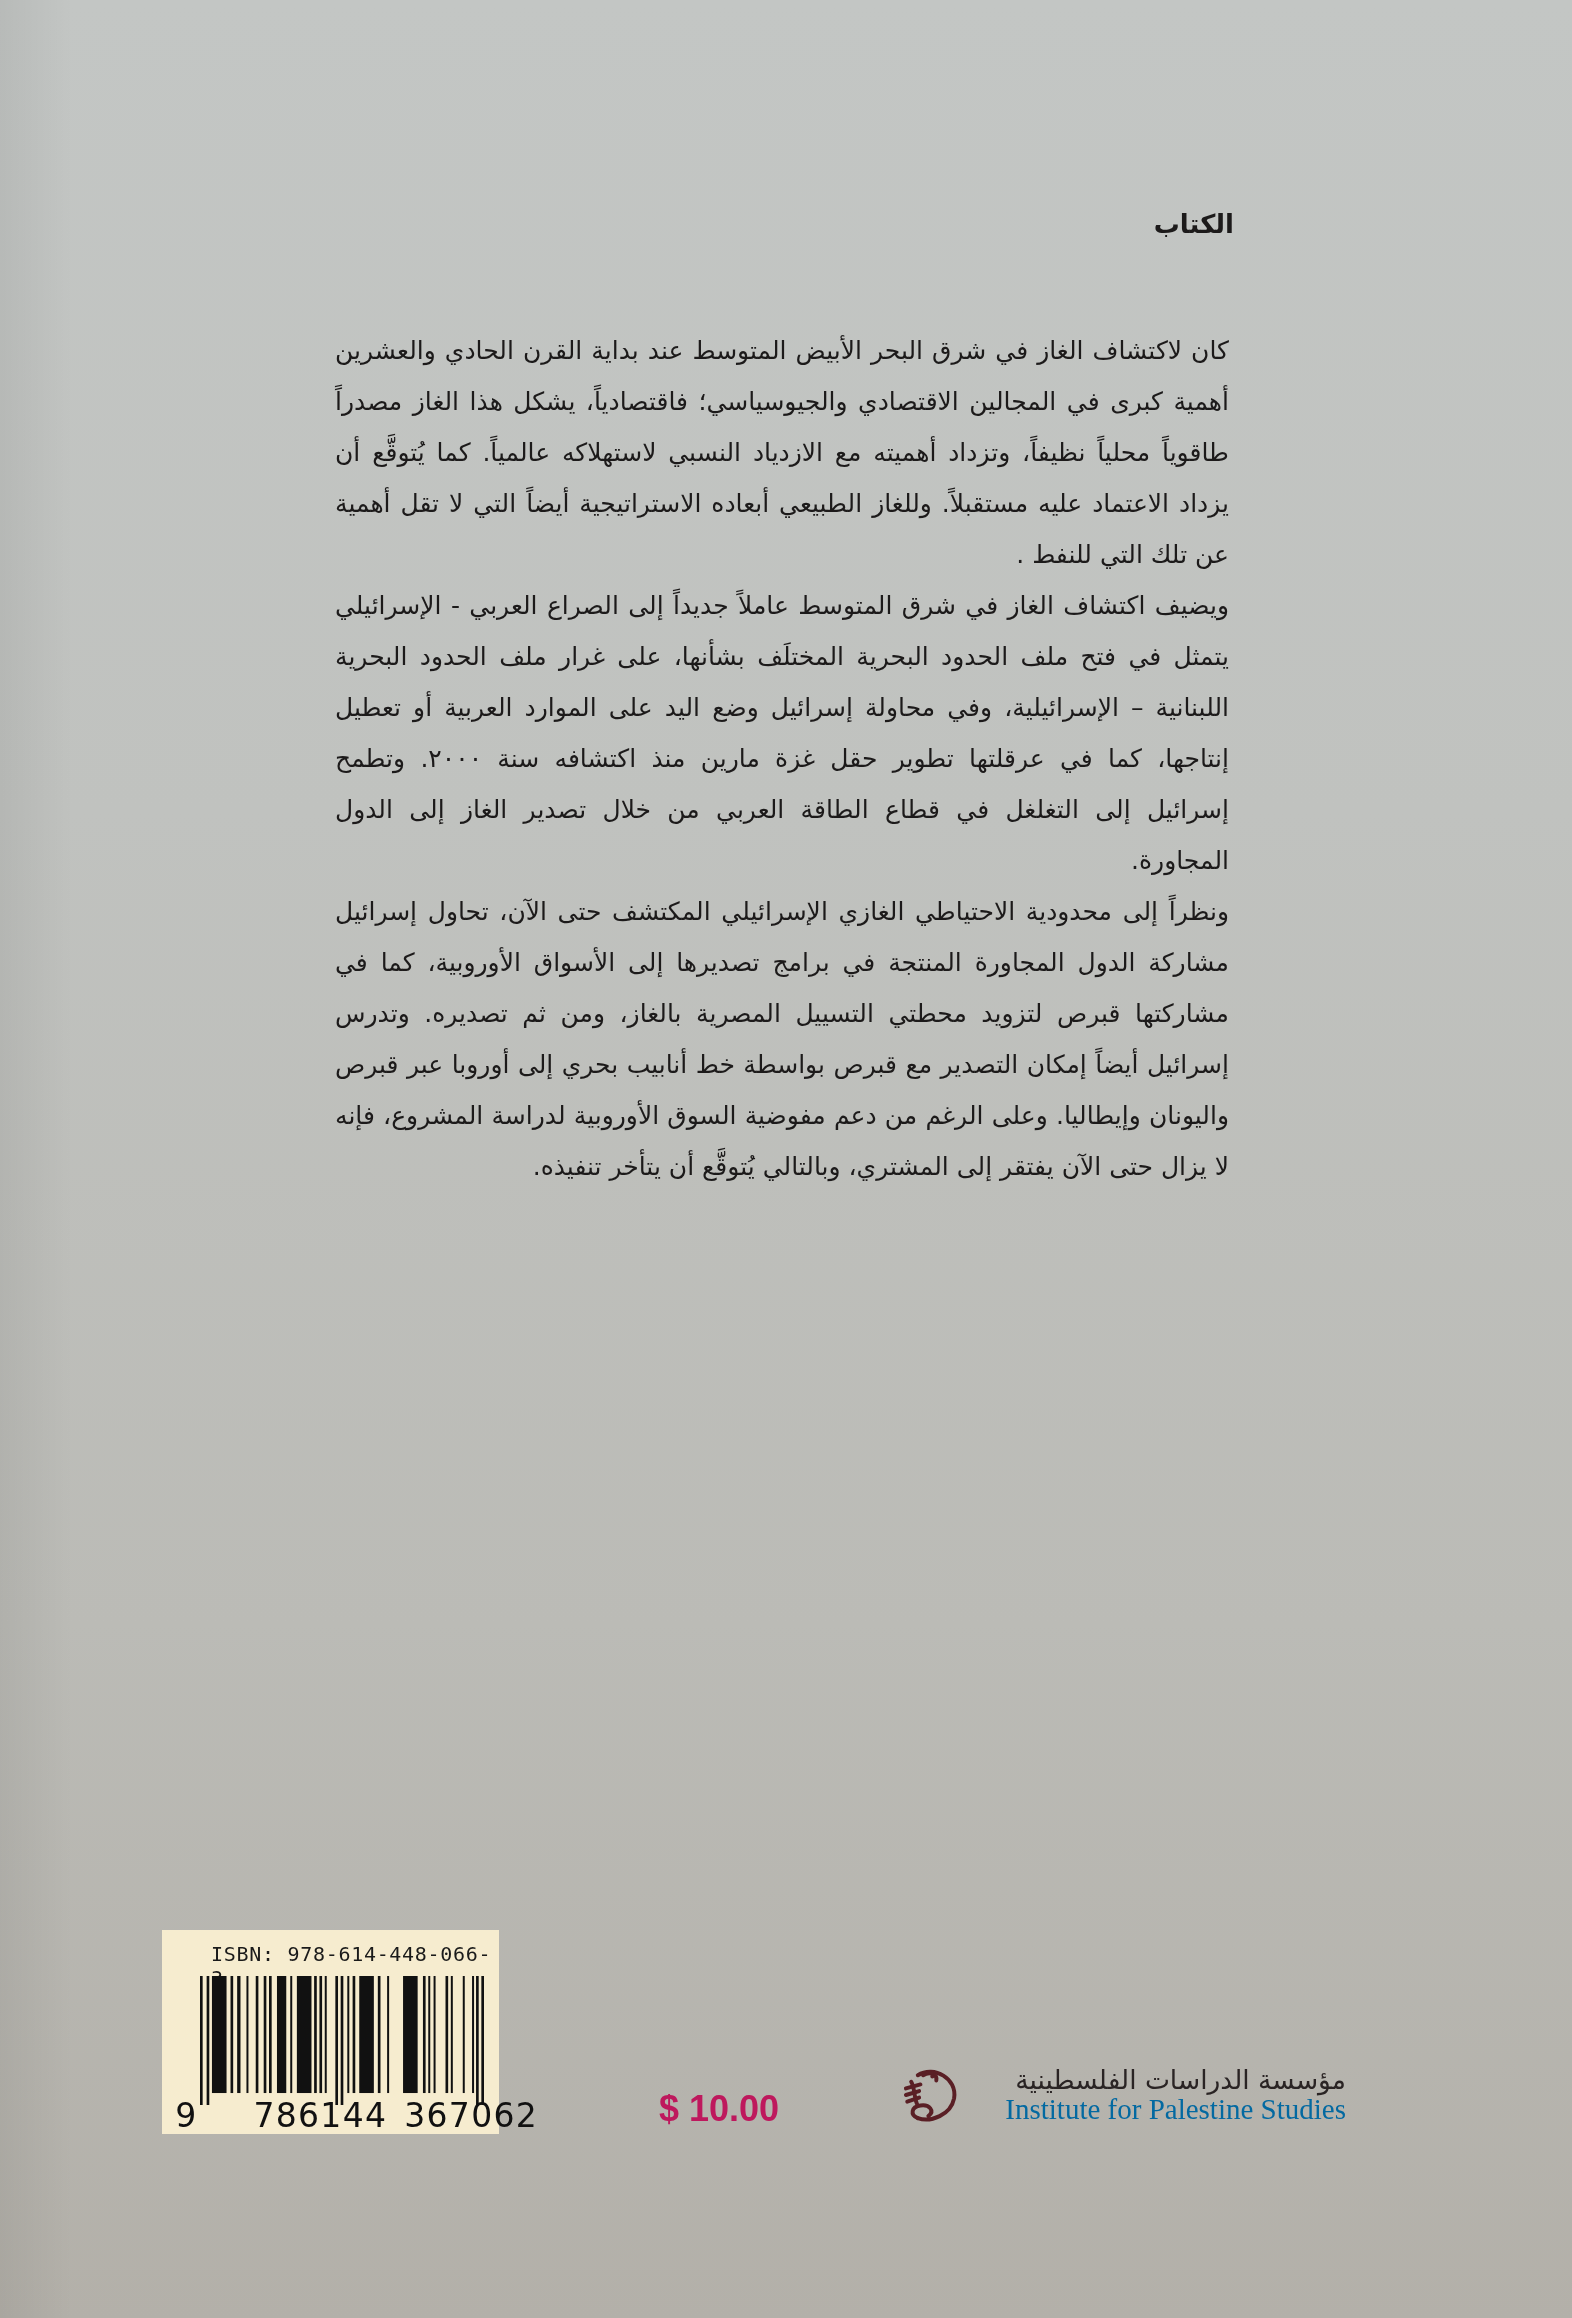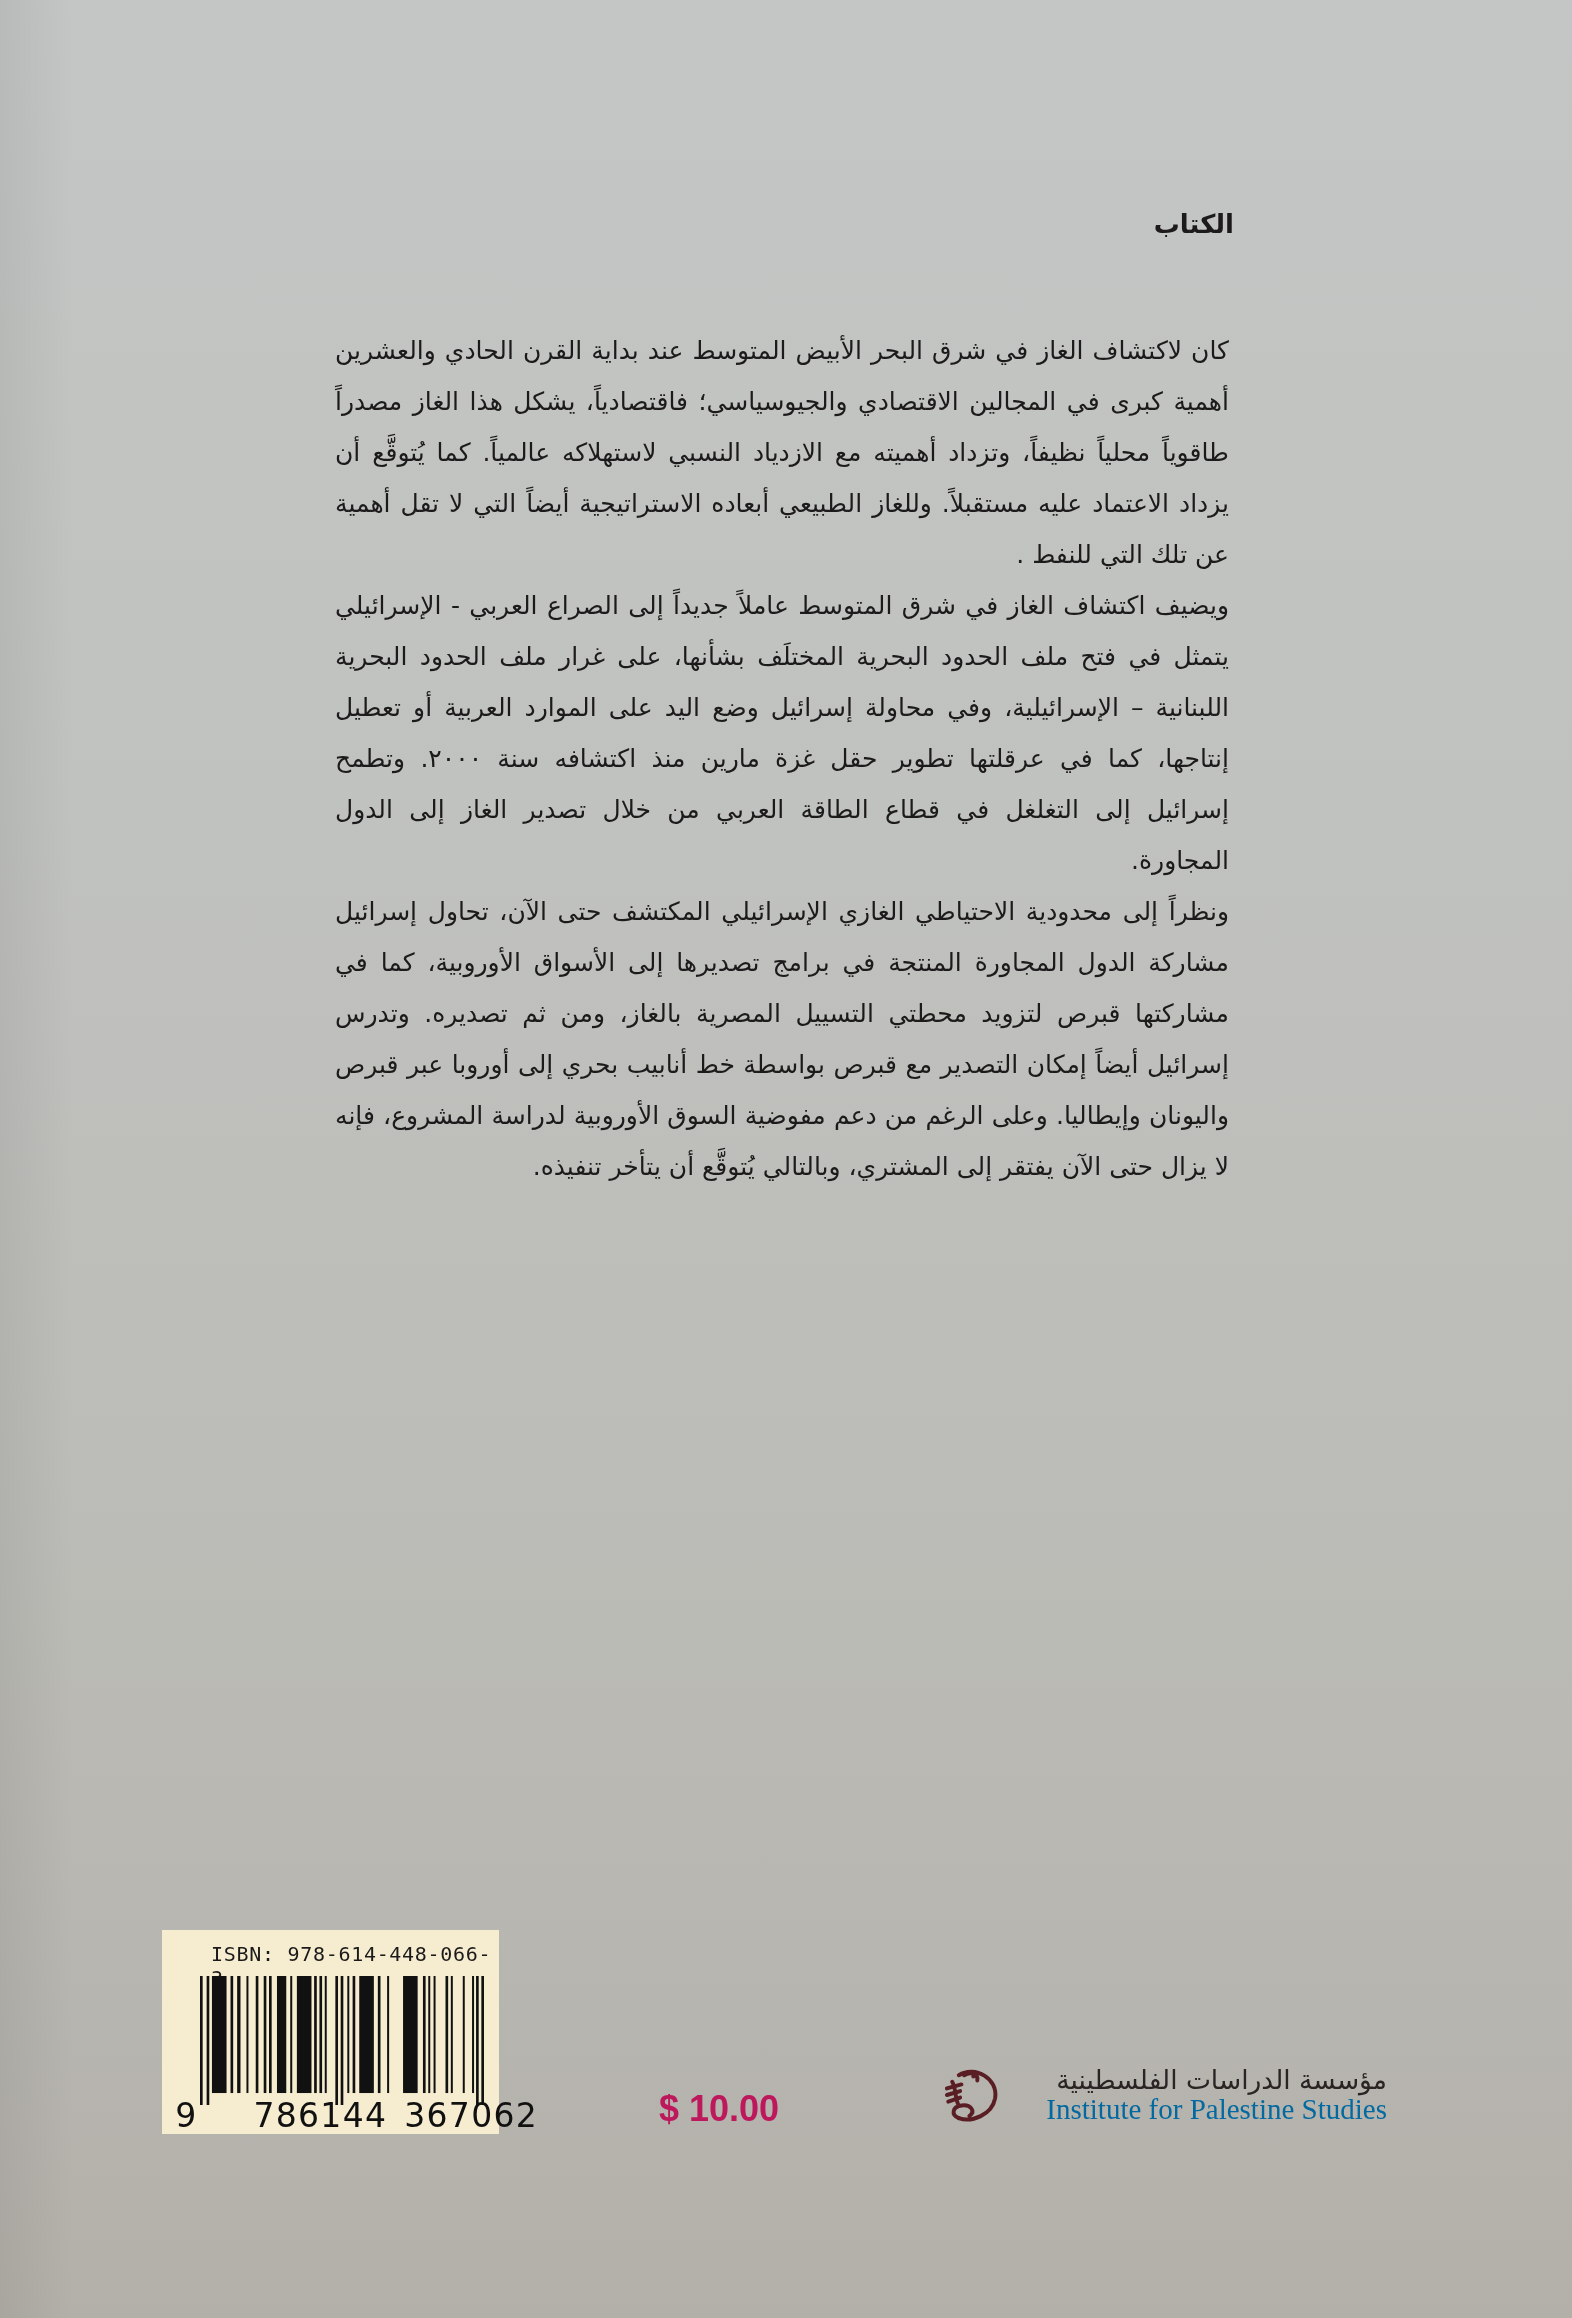--- a/index.html
+++ b/index.html
@@ -85,21 +85,21 @@
       position: absolute;
       left: 659px;
       top: 2088px;
       font-family: "Liberation Sans", sans-serif;
       font-weight: bold;
       font-size: 36px;
       color: #be185d;
     }
     .publisher {
       position: absolute;
-      left: 939px;
+      left: 898px;
       top: 2062px;
       display: flex;
       align-items: center;
       text-align: right;
     }
     .publisher-logo {
       width: 66px;
       height: 66px;
       margin-right: 5.3px;
     }

